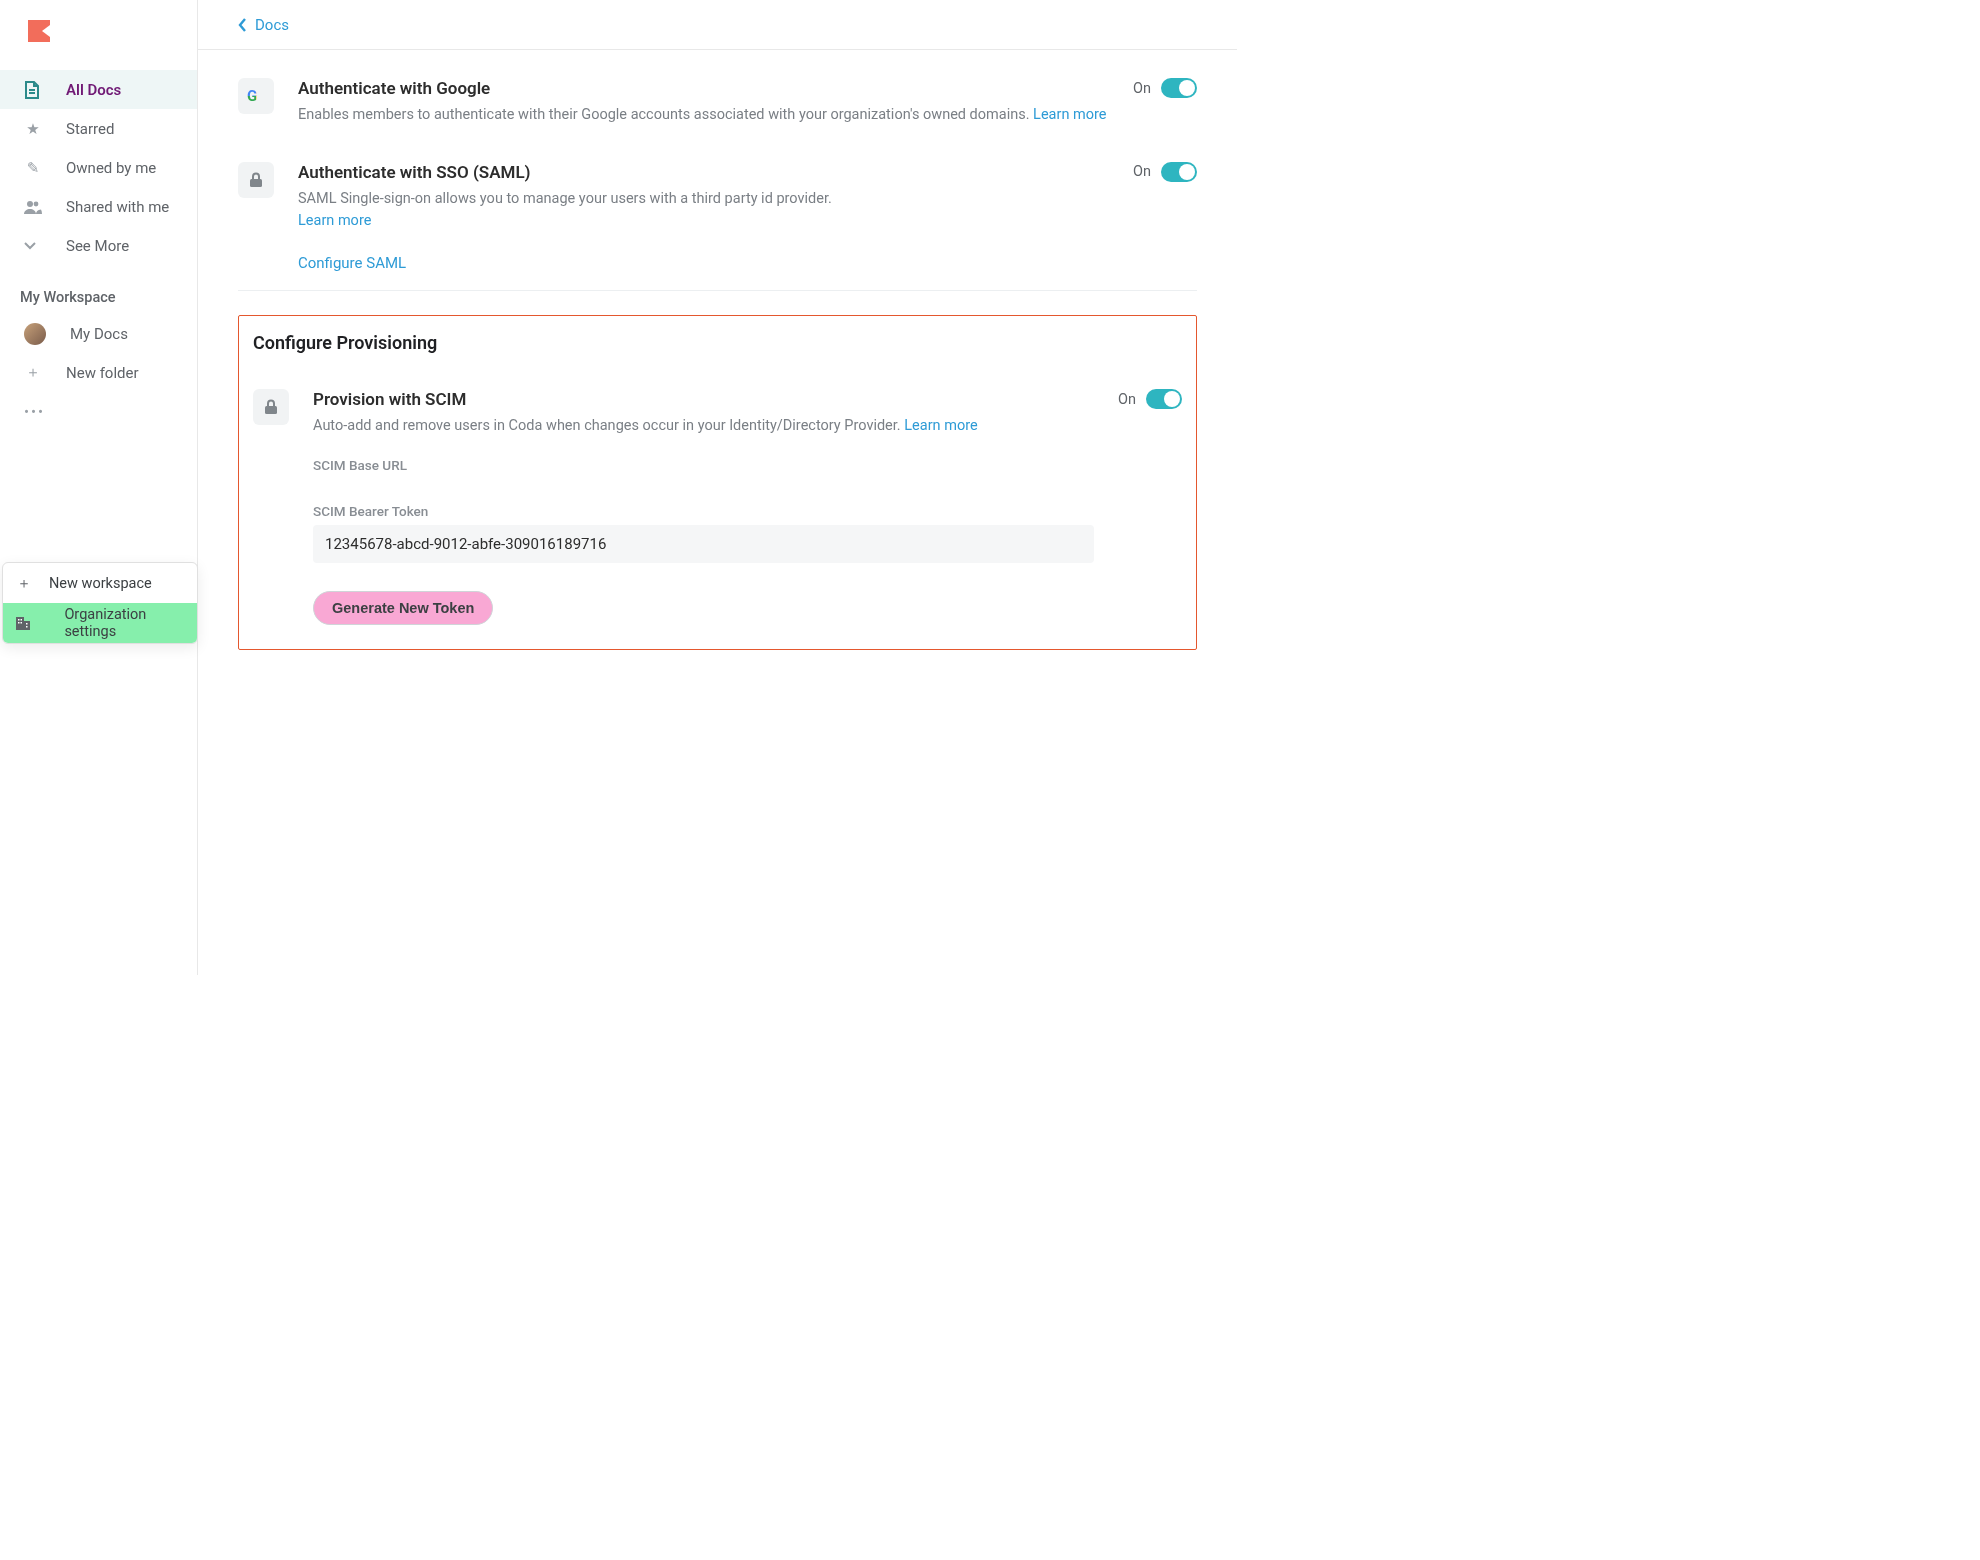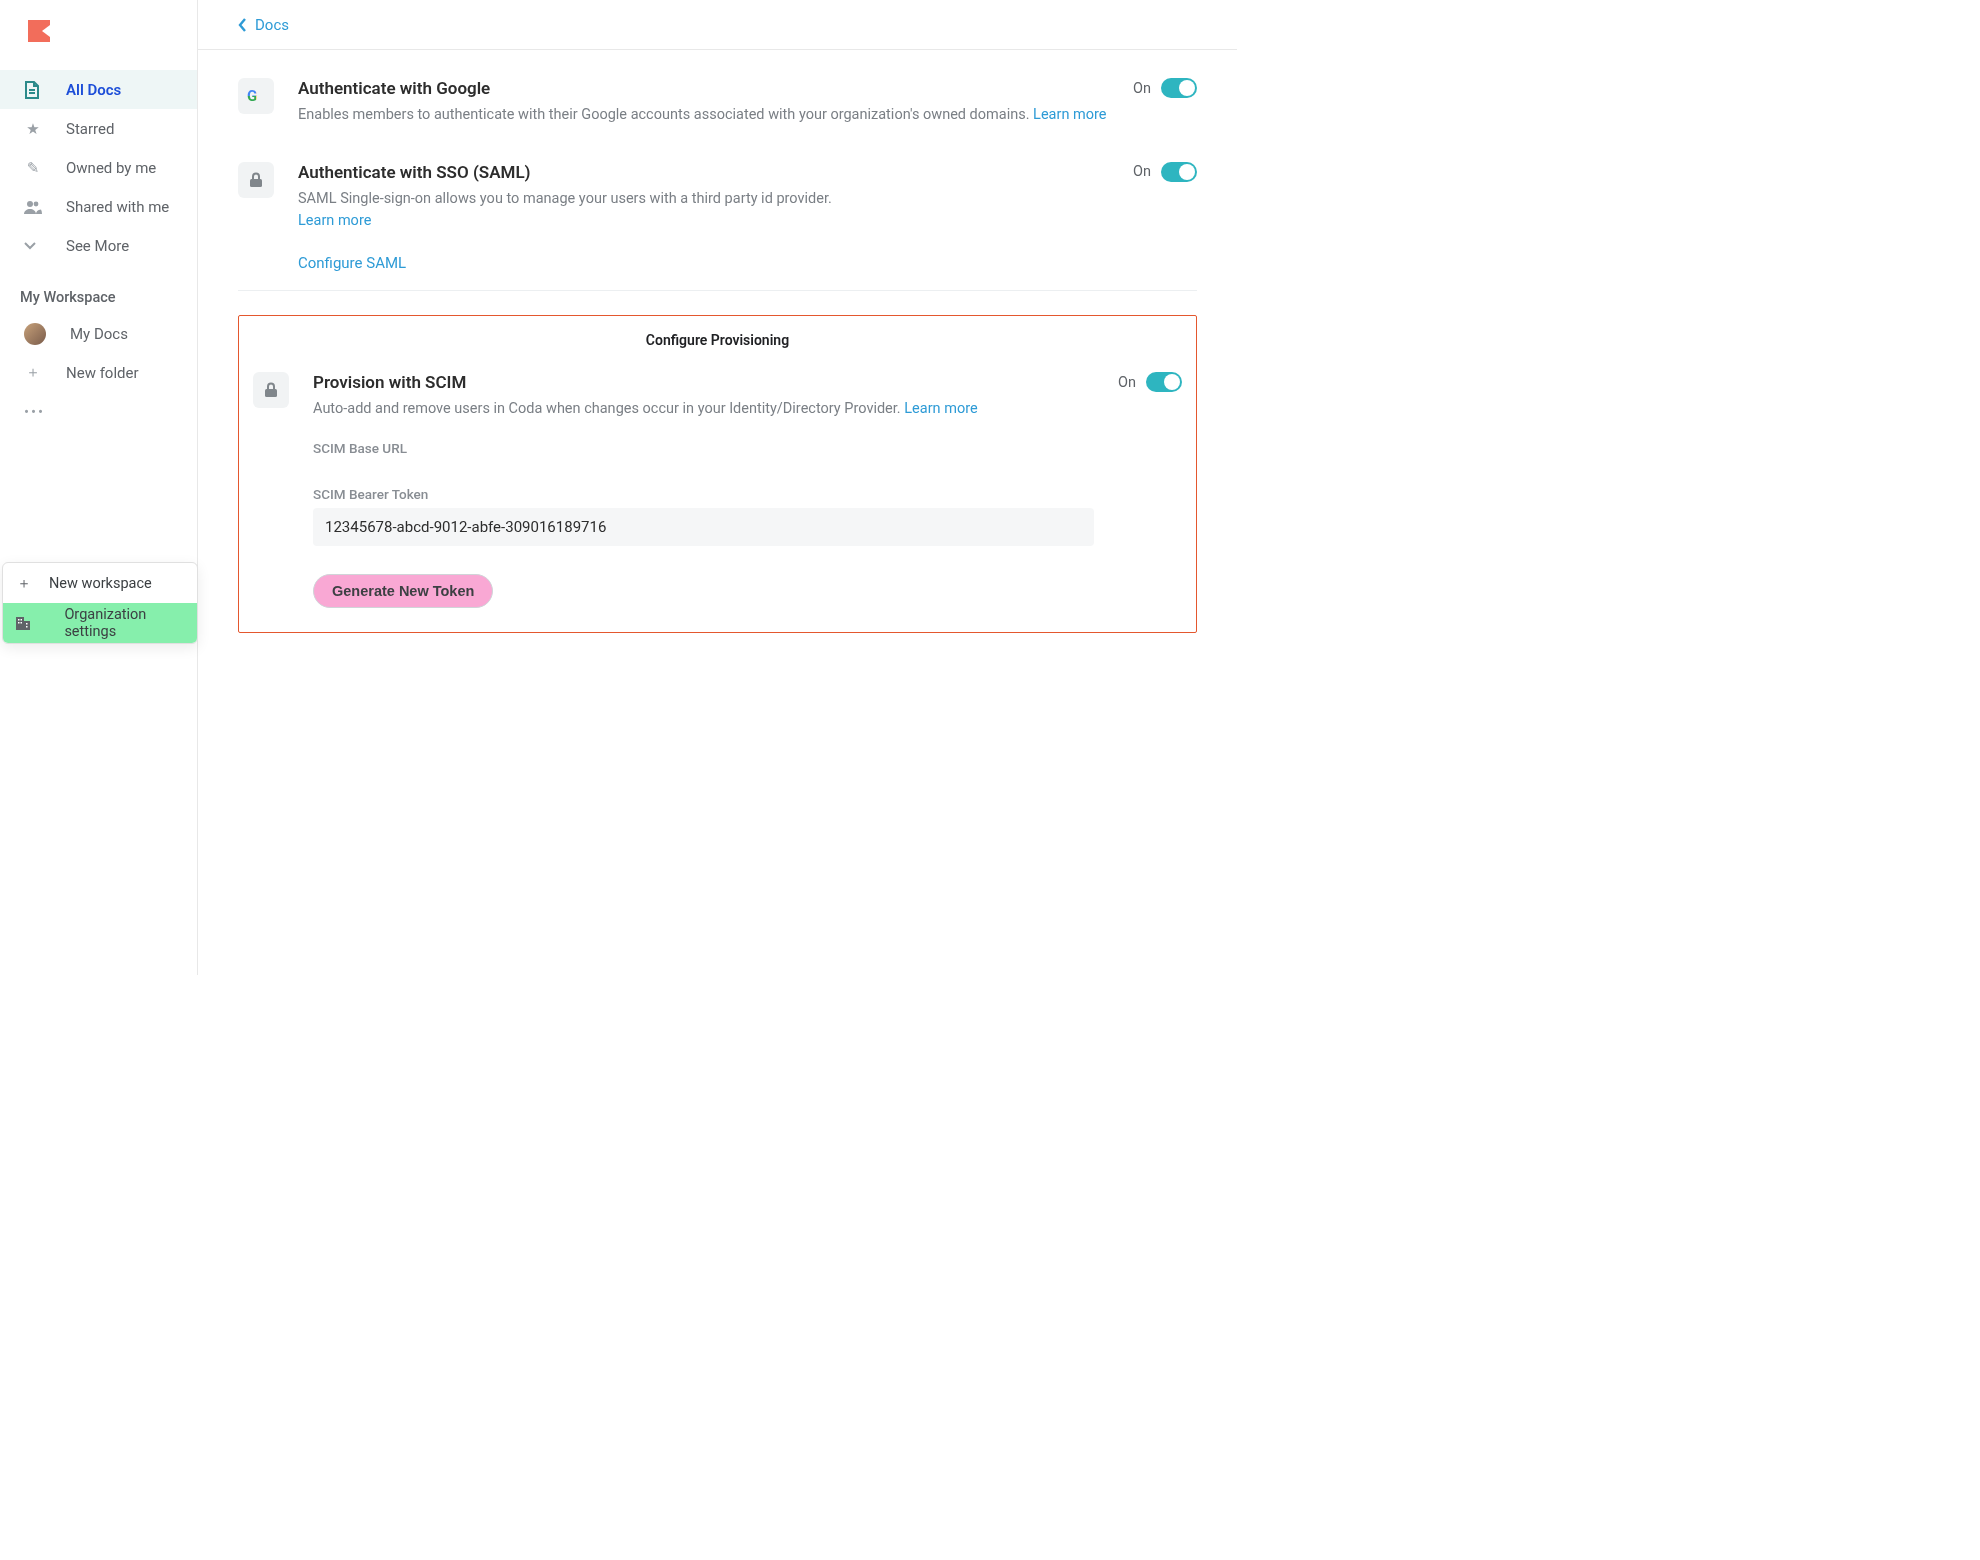--- a/index.html
+++ b/index.html
@@ -40,21 +40,21 @@
     }
     .nav-item {
       display: flex; align-items: center;
       height: 39px;
       padding-left: 24px;
       gap: 24px;
       font-size: 15px;
       color: #5f6368;
       cursor: pointer;
     }
-    .nav-item.active { background: #eef6f6; color: #1d4ed8; font-weight: 600; }
+    .nav-item.active { background: #eef6f6; color: #701a75; font-weight: 600; }
     .nav-item .icon { width: 18px; text-align: center; color: #9aa0a6; flex: none; }
     .nav-item.active .icon { color: #2b8a8a; }
     .section-label {
       padding: 24px 0 8px 20px;
       font-size: 14.5px;
       color: #5f6368;
       font-weight: 500;
     }
     .avatar {
       width: 22px; height: 22px; border-radius: 50%;
@@ -130,21 +130,21 @@
     }
     .divider { height: 1px; background: #eceff1; margin: 12px 0 24px; }
 
     
     .highlight-box {
       border: 1.5px solid #e4572e;
       border-radius: 2px;
       padding: 16px 14px 24px;
       margin-top: 8px;
     }
-    .section-title { font-size: 14px; font-weight: 600; margin-bottom: 24px; text-align: center; }
+    .section-title { font-size: 18px; font-weight: 600; margin-bottom: 36px; }
     .field-label { font-size: 13.5px; color: #888d93; font-weight: 500; margin: 20px 0 6px; }
     .field-value {
       background: #f5f6f7;
       border-radius: 4px;
       padding: 10px 12px;
       font-size: 15px;
       color: #2d2d2d;
       width: 100%;
     }
     .btn {

